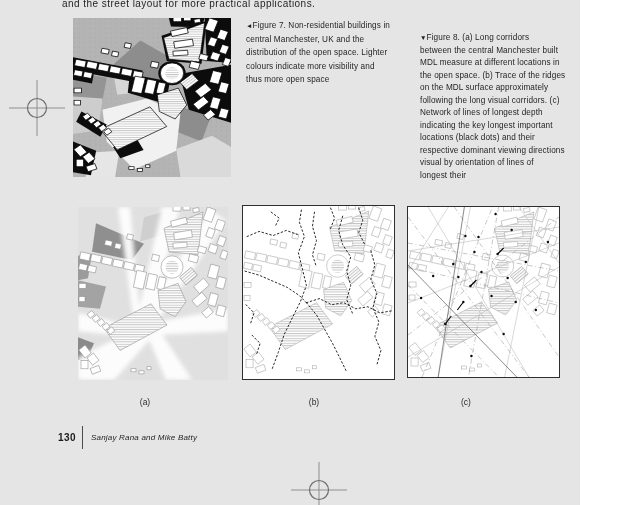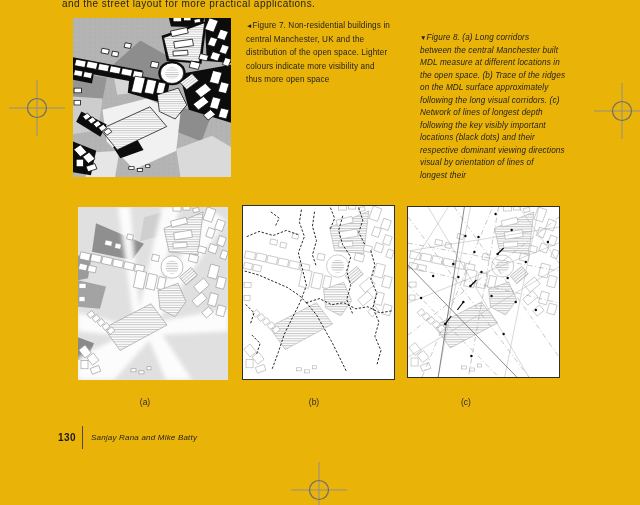--- a/index.html
+++ b/index.html
@@ -1,29 +1,29 @@
 <!DOCTYPE html>
 <html><head>
 <meta charset="utf-8">
 <style>
   html,body{margin:0;padding:0;}
   body{width:640px;height:505px;background:#ffffff;font-family:"Liberation Sans", sans-serif;}
-  .page{position:relative;width:640px;height:505px;background:#eab308;overflow:hidden;}
+  .page{position:relative;width:580px;height:505px;background:#e5e5e5;overflow:hidden;}
   .defs-svg{position:absolute;width:0;height:0;}
   .top-paragraph{position:absolute;left:62px;top:-2px;margin:0;font-size:10px;letter-spacing:0.45px;color:#1f1f1f;}
   .map{position:absolute;}
   .map svg{display:block;width:100%;height:100%;}
   .bordered{border:1px solid #2e2e2e;box-sizing:border-box;background:#fff;}
   .map-fig7{left:73px;top:18px;width:158px;height:159px;}
   .map-a{left:78px;top:207px;width:150px;height:173px;--bs:#8f8f8f;--bsw:0.55;}
   .map-b{left:242px;top:205px;width:153px;height:175px;--bs:#a8a8a8;--bsw:0.55;}
   .map-c{left:407px;top:206px;width:153px;height:172px;--bs:#a8a8a8;--bsw:0.55;}
   .caption{position:absolute;color:#1f1f1f;font-size:8.2px;letter-spacing:0.12px;}
   .fig7-caption{left:246px;top:19px;width:180px;}
-  .fig8-caption{left:420px;top:32px;width:175px;font-style:italic;}
+  .fig8-caption{left:420px;top:32px;width:175px;}
   .fig7-caption .cap-line{height:13.5px;line-height:13.5px;}
   .fig8-caption .cap-line{height:12.5px;line-height:12.5px;}
   .cap-first{display:flex;align-items:baseline;gap:0;}
   .marker{font-size:6.5px;position:relative;top:-0.5px;}
   .panel-label{position:absolute;top:397px;width:22px;text-align:center;font-size:8.5px;color:#2a2a2a;}
   .label-a{left:134px;} .label-b{left:303px;} .label-c{left:455px;}
   .footer{position:absolute;left:0;top:425px;width:300px;height:26px;}
   .page-num{position:absolute;left:58px;top:7px;font-size:10px;font-weight:bold;color:#1a1a1a;letter-spacing:0.4px;}
   .footer-rule{position:absolute;left:82px;top:1px;width:1px;height:23px;background:#4a4a4a;}
   .authors{position:absolute;left:91px;top:8px;font-size:8px;color:#1f1f1f;letter-spacing:0.2px;font-style:italic;}
@@ -169,21 +169,21 @@
     <div class="cap-line cap-first">
       <span class="marker">▼</span>
       <span>Figure 8. (a) Long corridors</span>
     </div>
     <div class="cap-line">between the central Manchester built</div>
     <div class="cap-line">MDL measure at different locations in</div>
     <div class="cap-line">the open space. (b) Trace of the ridges</div>
     <div class="cap-line">on the MDL surface approximately</div>
     <div class="cap-line">following the long visual corridors. (c)</div>
     <div class="cap-line">Network of lines of longest depth</div>
-    <div class="cap-line">following the key visibly important</div>
+    <div class="cap-line">indicating the key longest important</div>
     <div class="cap-line">locations (black dots) and their</div>
     <div class="cap-line">respective dominant viewing directions</div>
     <div class="cap-line">visual by orientation of lines of</div>
     <div class="cap-line">longest their</div>
   </div>
 
   <div class="map map-a">
     <svg viewBox="0 0 150 170" preserveAspectRatio="none">
       <rect width="150" height="170" fill="#e0e0e0"></rect>
       <polygon points="18,16 66,36 54,52 14,44" fill="#8f8f8f"></polygon>

